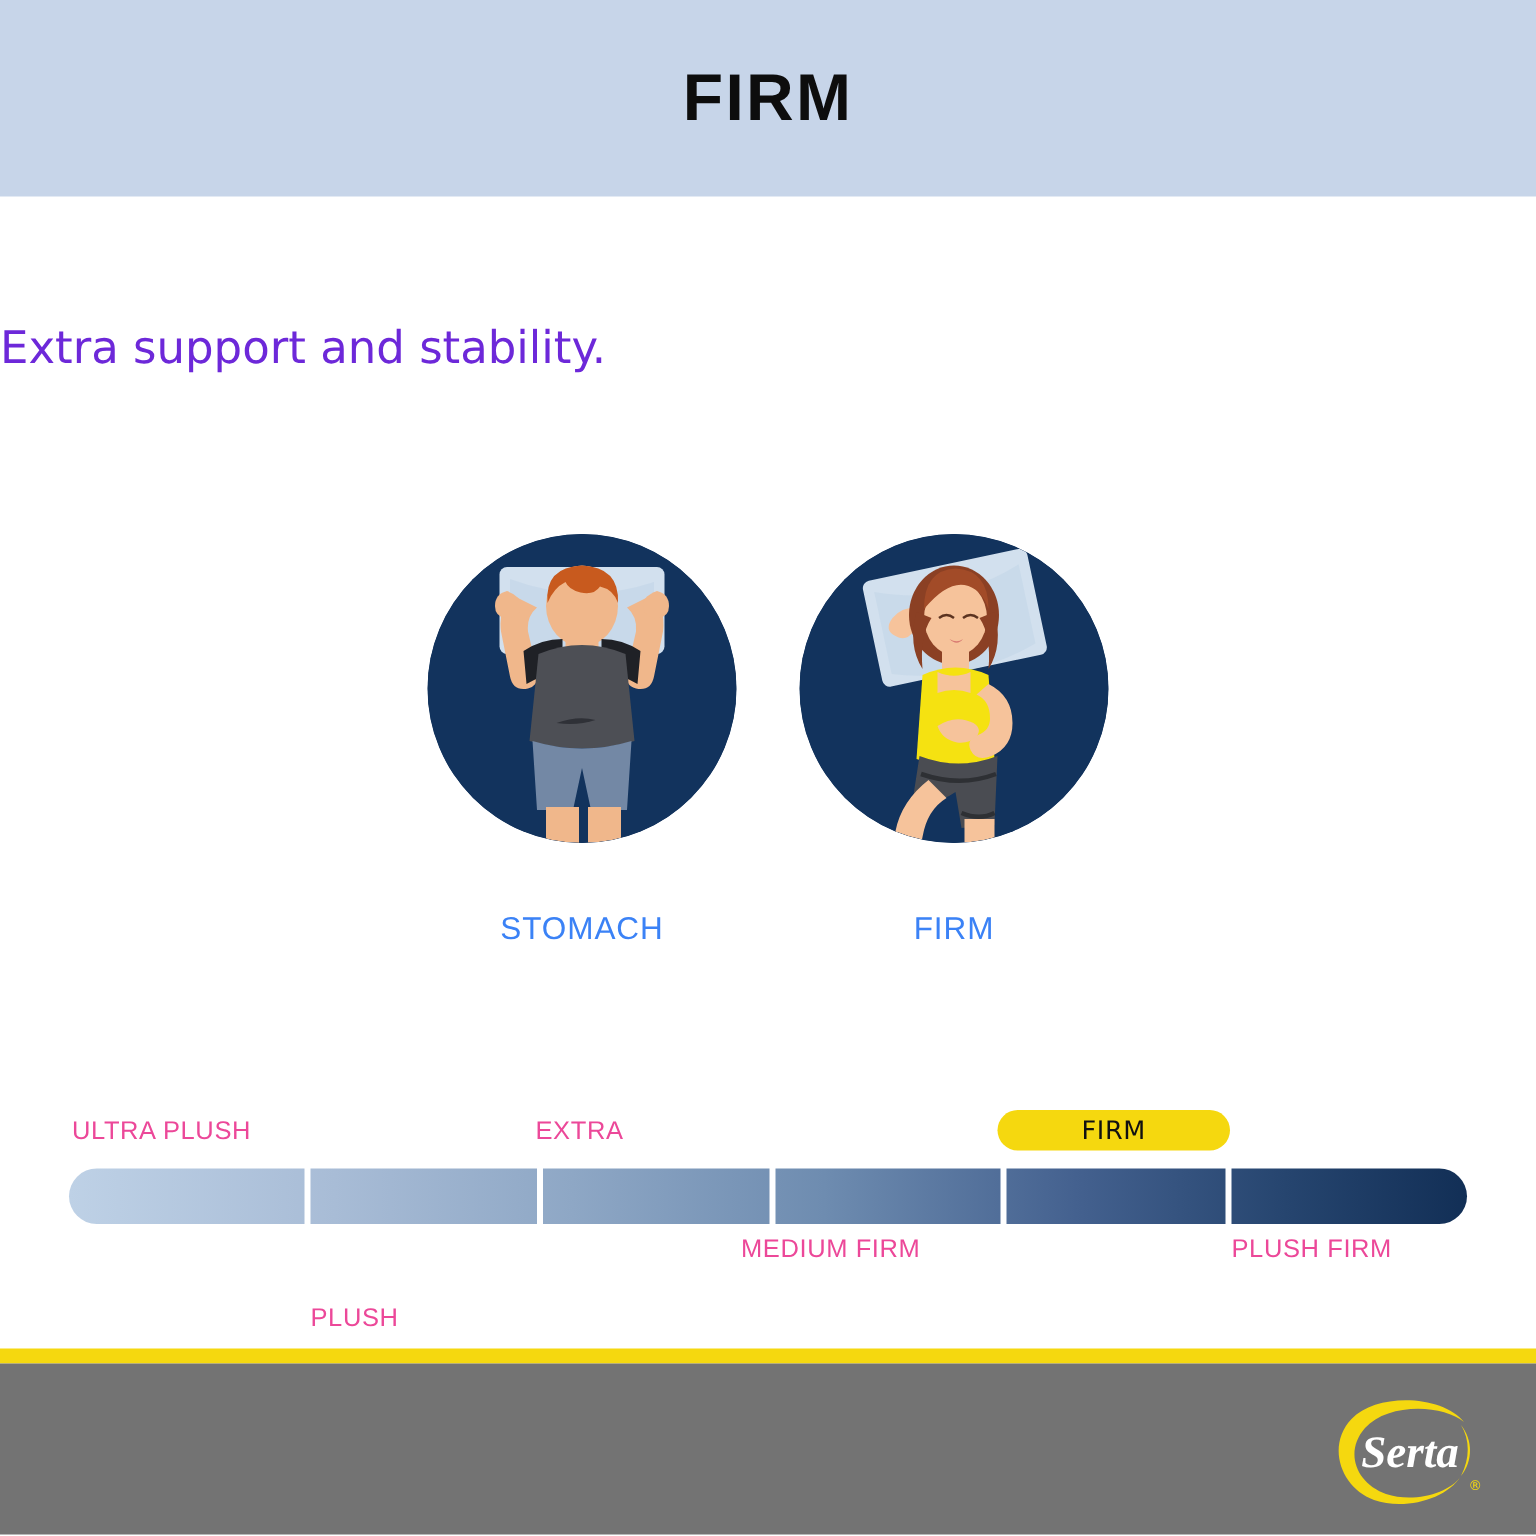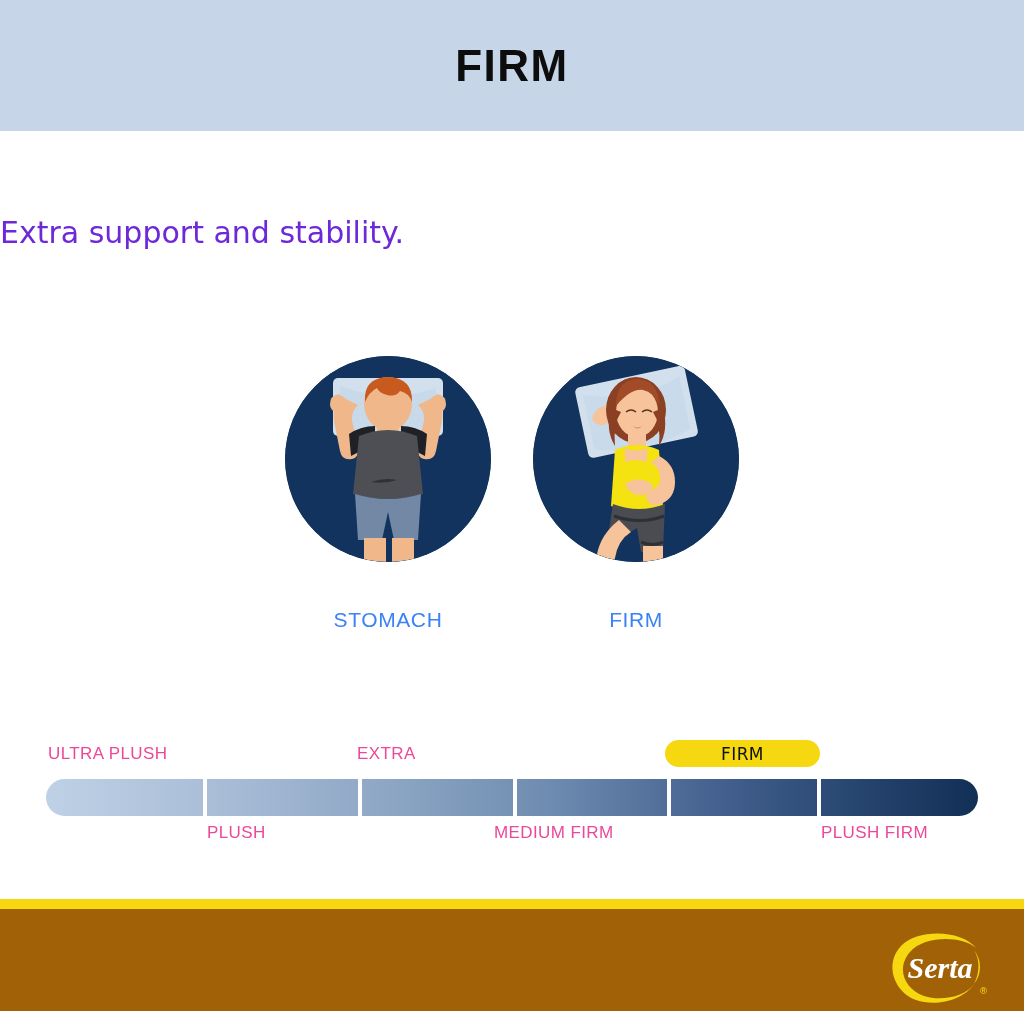--- a/index.html
+++ b/index.html
@@ -68,40 +68,40 @@
 
   .lbl {
     position: absolute; font-size: 17px; letter-spacing: 0.4px;
     color: #ec4899; white-space: nowrap;
     font-family: Liberation Sans, sans-serif;
   }
   .lbl-top { top: 6px; }
   .lbl-bottom { top: 85px; }
 
   .lbl-ultra-plush  { left: 2px;   }
-  .lbl-plush        { left: 161px; }
+  .lbl-plush        { left: 161px; margin-top: 46px; }
   .lbl-medium       { left: 311px; }
   .lbl-medium-firm  { left: 448px; }
   .lbl-firm-pill {
     left: 619px; top: 2px; height: 27px; width: 155px;
     background: #f5d80f; border-radius: 14px;
     display: flex; align-items: center; justify-content: center;
     font-size: 17px; letter-spacing: 0.4px; color: #111111;
     font-family: "DejaVu Sans", sans-serif;
   }
   .lbl-extra-firm   { left: 775px; }
 
   
   .footer-stripe {
     position: absolute; left: 0; top: 899px; width: 1024px; height: 10px;
     background: #f5d80f;
   }
   .footer {
-    position: absolute; left: 0; top: 909px; width: 1024px; height: 102px;
-    background: #a16207;
+    position: absolute; left: 0; top: 909px; width: 1024px; height: 114px;
+    background: #737373;
   }
   .logo { position: absolute; right: 32px; top: 19px; width: 104px; height: 80px; }
   .logo-reg {
     position: absolute; right: 4px; bottom: 12px;
     color: #f5d80f; font-size: 9px; font-family: "DejaVu Sans", sans-serif;
   }
 </style>
 </head>
 <body>
 

